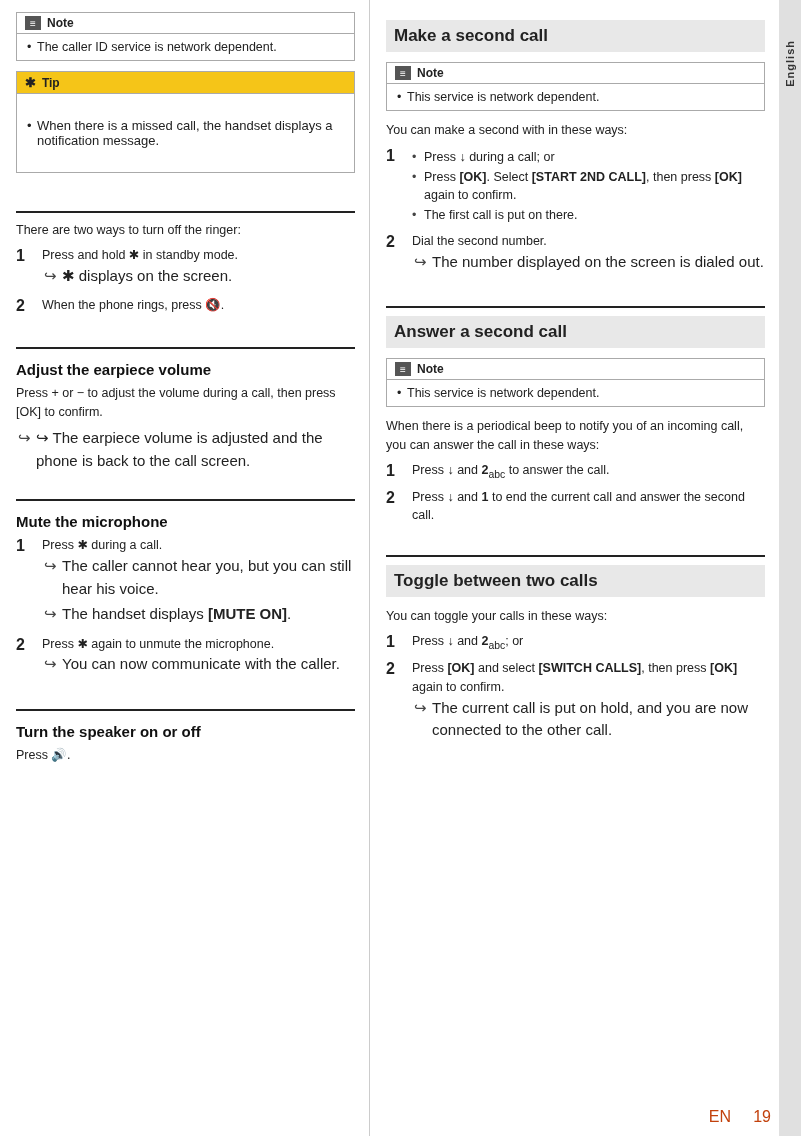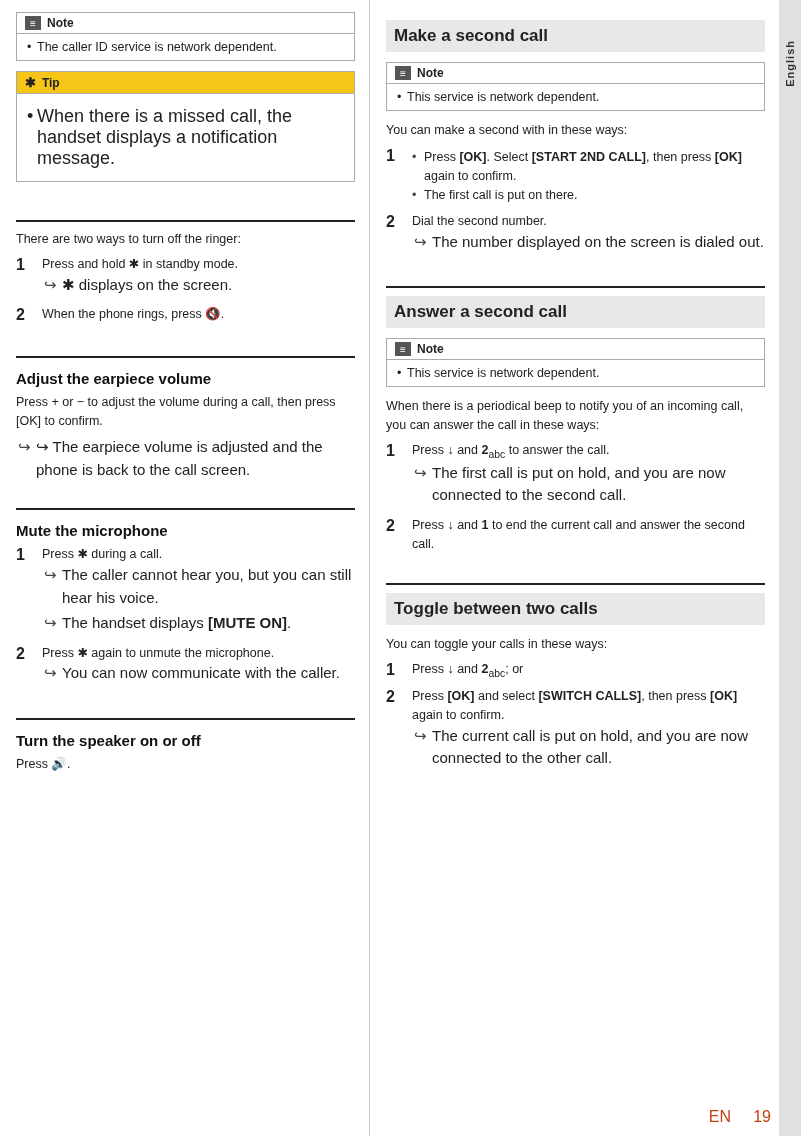--- a/index.html
+++ b/index.html
@@ -109,22 +109,22 @@
       gap: 6px;
       border-bottom: 1px solid #aaa;
     }
     .tip-icon {
       display: inline-flex;
       align-items: center;
       justify-content: center;
       font-size: 13px;
     }
     .tip-body {
-      padding: 12px 10px;
-      font-size: 18px;
+      padding: 24px 10px;
+      font-size: 13px;
     }
     .tip-body li {
       list-style: none;
       padding-left: 10px;
       position: relative;
     }
     .tip-body li::before {
       content: "•";
       position: absolute;
       left: 0;
@@ -343,20 +343,21 @@
           <li>This service is network dependent.</li>
         </div>
       </div>
 
       <p class="body-text">You can make a second with in these ways:</p>
 
       <div class="step">
         <span class="step-num">1</span>
         <div class="step-content">
           <ul class="bullet-list">
+            <li>Press ↓ during a call; or</li>
             <li>Press <span class="bold">[OK]</span>. Select <span class="bold">[START 2ND CALL]</span>, then press <span class="bold">[OK]</span> again to confirm.</li>
             <li>The first call is put on there.</li>
           </ul>
         </div>
       </div>
       <div class="step">
         <span class="step-num">2</span>
         <div class="step-content">
           <span>Dial the second number.</span>
           <div class="arrow-item">The number displayed on the screen is dialed out.</div>
@@ -379,21 +380,20 @@
           <li>This service is network dependent.</li>
         </div>
       </div>
 
       <p class="body-text">When there is a periodical beep to notify you of an incoming call, you can answer the call in these ways:</p>
 
       <div class="step">
         <span class="step-num">1</span>
         <div class="step-content">
           <span>Press ↓ and <span class="bold">2</span><sub>abc</sub> to answer the call.</span>
-          <div class="arrow-item">The first call is put on hold, and you are now connected to the second call.</div>
         </div>
       </div>
       <div class="step">
         <span class="step-num">2</span>
         <div class="step-content">
           <span>Press ↓ and <span class="bold">1</span> to end the current call and answer the second call.</span>
         </div>
       </div>
     </div>
 

